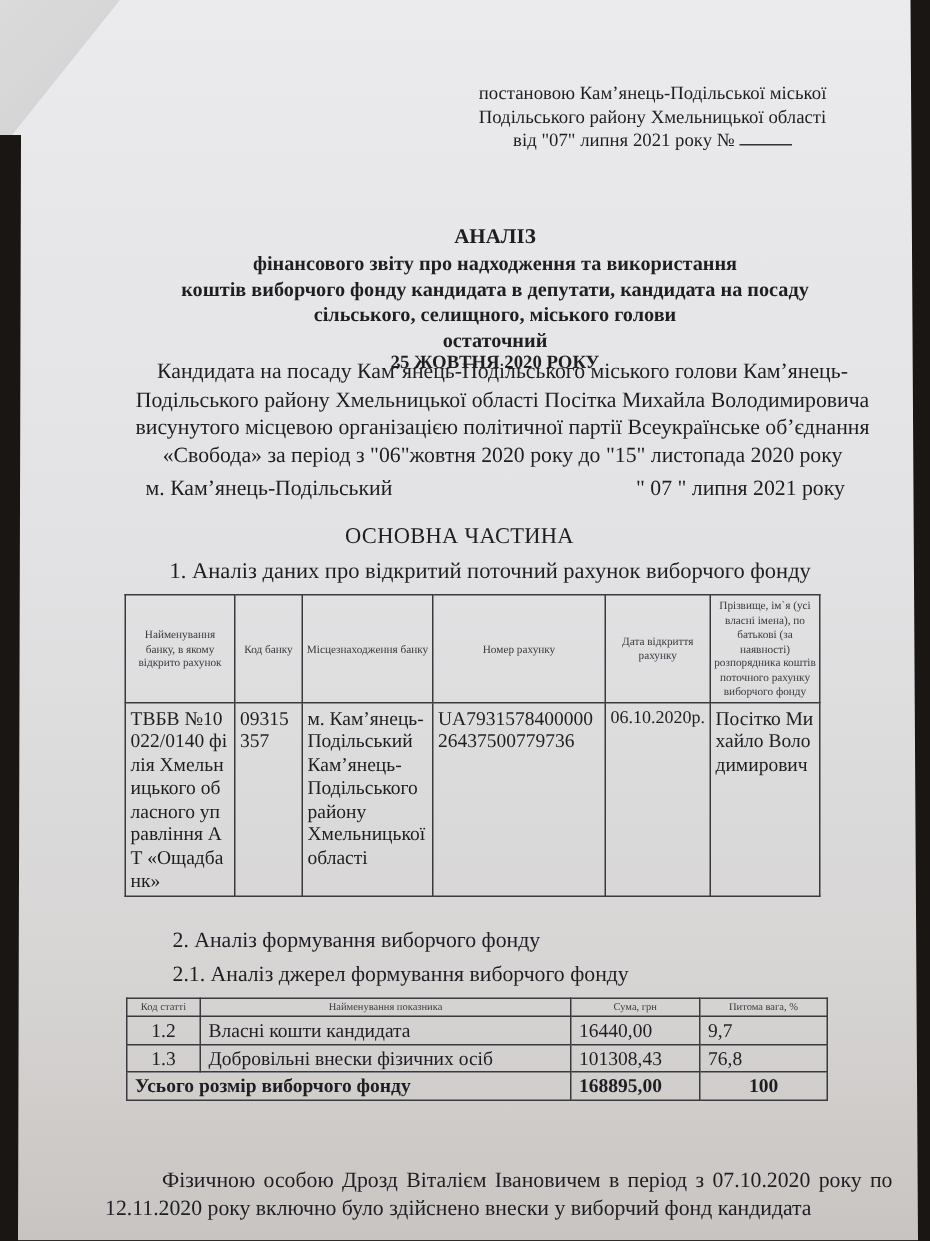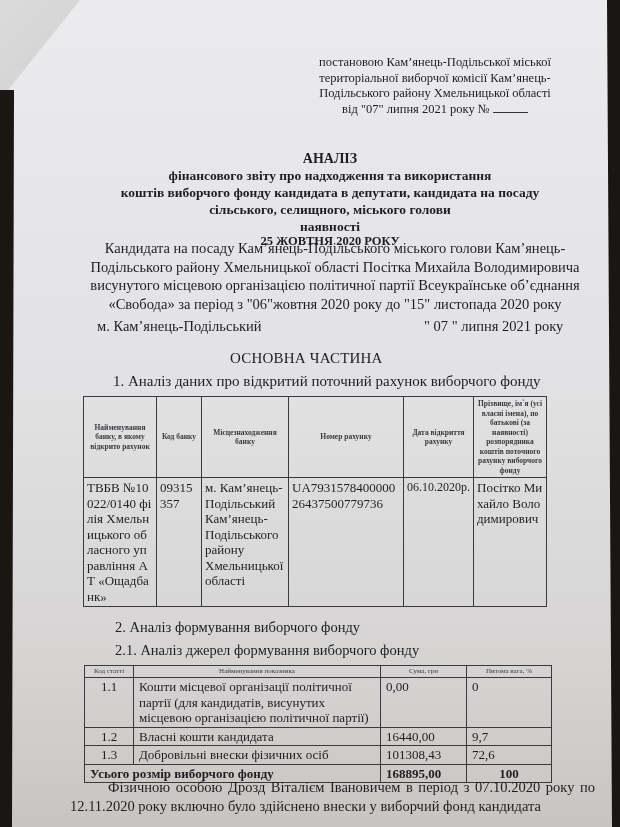--- a/index.html
+++ b/index.html
@@ -27,51 +27,50 @@
   .title .l1 { font-size:14px; }
   .title .elect { font-size:12.5px; line-height:13px; }
   .cand { left:70px; top:239px; width:530px; text-align:center; font-size:14.5px; line-height:18.5px; }
   .place { left:80px; top:318px; font-size:14.5px;margin-left:17px; }
   .date { left:424px; top:318px; font-size:14.5px; }
   .main-title { left:230px; top:350px; font-size:15px; letter-spacing:0.2px; }
   .sec1 { left:113px; top:373px; font-size:15px; }
   table { border-collapse:collapse; position:absolute; }
   td, th { border:1px solid #3a3a3e; vertical-align:top; }
   .t1 { left:83px; top:396px; }
-  .t1 th { font-weight:bold; font-size:7.5px; line-height:9.5px; text-align:center; vertical-align:middle; color:#3a3a3e; padding:2px; height:62px; }
+  .t1 th { font-weight:normal; font-size:7.5px; line-height:9.5px; text-align:center; vertical-align:middle; color:#3a3a3e; padding:2px; height:62px; }
   .t1 td { font-size:13px; line-height:15.5px; padding:2px 3px; height:120px; }
   .sec2 { left:115px; top:619px; font-size:14.5px; }
   .sec21 { left:115px; top:642px; font-size:14.5px; }
   .t2 { left:84px; top:665px; }
   .t2 th { font-weight:normal; font-size:7px; line-height:9px; padding:1px 2px; color:#3a3a3e; text-align:center; }
   .t2 td { font-size:13px; line-height:15.5px; padding:1px 5px; }
   .t2 td.code { text-align:center; }
   .t2 tr.total td { font-weight:bold; }
   .para { left:70px; top:778px; width:525px; font-size:14.5px; line-height:18.5px; text-indent:38px; text-align:justify; }
   .blank { display:inline-block; width:35px; border-bottom:1px solid #333; }
 </style>
 </head>
 <body>
 
 <div class="page">
   <div class="corner"></div>
 
   <div class="abs approve">
     <div>постановою Кам’янець-Подільської міської</div>
-    <div>територіальної виборчої комісії Кам’янець-</div>
     <div>Подільського району Хмельницької області</div>
     <div><span>від "07" липня 2021 року №</span> <span class="blank"></span></div>
   </div>
 
   <div class="abs title">
     <div class="l1">АНАЛІЗ</div>
     <div>фінансового звіту про надходження та використання</div>
     <div>коштів виборчого фонду кандидата в депутати, кандидата на посаду</div>
     <div>сільського, селищного, міського голови</div>
-    <div>наявності</div>
+    <div>остаточний</div>
     <div class="elect">25 ЖОВТНЯ 2020 РОКУ</div>
   </div>
 
   <div class="abs cand">
     <div>Кандидата на посаду Кам’янець-Подільського міського голови Кам’янець-</div>
     <div>Подільського району Хмельницької області Посітка Михайла Володимировича</div>
     <div>висунутого місцевою організацією політичної партії Всеукраїнське об’єднання</div>
     <div>«Свобода» за період з "06"жовтня 2020 року до "15" листопада 2020 року</div>
   </div>
 
@@ -107,36 +106,30 @@
 
   <table class="t2">
     <tbody>
         <tr>
       <th style="width:44px">Код статті</th>
       <th style="width:242px">Найменування показника</th>
       <th style="width:81px">Сума, грн</th>
       <th style="width:80px">Питома вага, %</th>
     </tr>
     <tr>
-      <td class="code">1.1</td>
-      <td>Кошти місцевої організації  політичної партії (для кандидатів, висунутих місцевою організацією політичної партії)</td>
-      <td>0,00</td>
-      <td>0</td>
-    </tr>
-    <tr>
       <td class="code">1.2</td>
       <td>Власні кошти кандидата</td>
       <td>16440,00</td>
       <td>9,7</td>
     </tr>
     <tr>
       <td class="code">1.3</td>
       <td>Добровільні внески фізичних осіб</td>
       <td>101308,43</td>
-      <td>72,6</td>
+      <td>76,8</td>
     </tr>
     <tr class="total">
       <td colspan="2">Усього розмір виборчого фонду</td>
       <td>168895,00</td>
       <td style="text-align:center">100</td>
     </tr>
   </tbody>
     </table>
 
   <div class="abs para">Фізичною особою Дрозд Віталієм Івановичем в період з 07.10.2020 року по 12.11.2020 року включно було здійснено внески у виборчий фонд кандидата</div>

